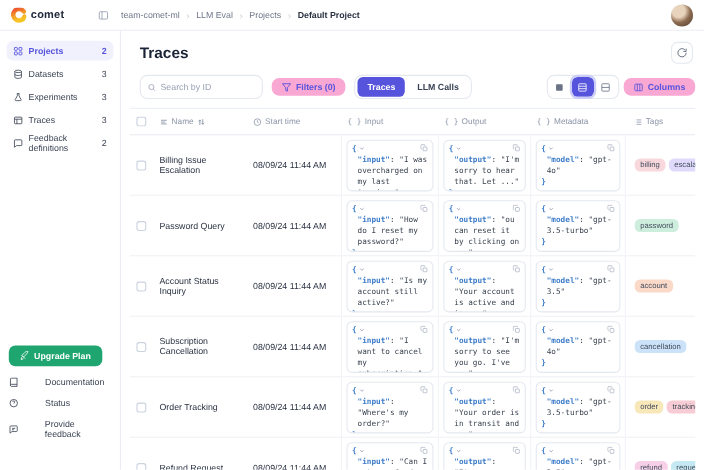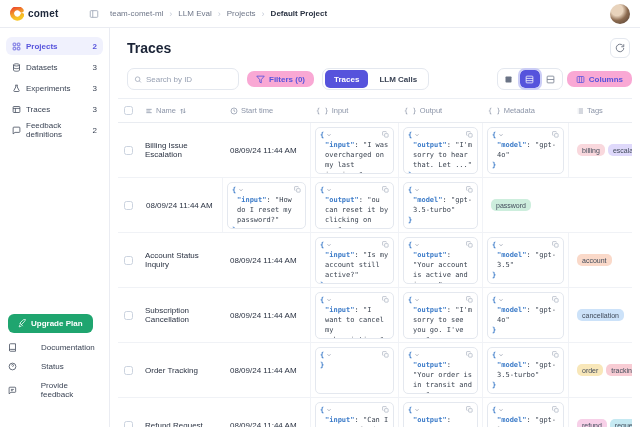--- a/index.html
+++ b/index.html
@@ -371,20 +371,21 @@
     <div class="cell c-tags">
             <span class="tag" style="background: rgb(249, 216, 221);">billing</span>
             <span class="tag" style="background: rgb(223, 217, 251);">escalation</span>
           </div>
   </div>
 
   <div class="trow">
     <div class="cell c-check">
             <span class="checkbox"></span>
           </div>
+    <div class="cell c-name">Password Query</div>
     <div class="cell c-time">08/09/24 11:44 AM</div>
     <div class="cell c-json">
       <div class="jbox">
         <div class="jhead">
                 <span class="jbrace">{</span>
           <svg class="jchev" width="6" height="6" viewBox="0 0 24 24" fill="none" stroke="currentColor" stroke-width="3">
                   <path d="M6 9l6 6 6-6"></path>
                 </svg>
           <svg class="jcopy" width="7" height="7" viewBox="0 0 24 24" fill="none" stroke="currentColor" stroke-width="2">
                   <rect x="9" y="9" width="12" height="12" rx="2"></rect>
@@ -561,20 +562,21 @@
         <div class="jhead">
                 <span class="jbrace">{</span>
           <svg class="jchev" width="6" height="6" viewBox="0 0 24 24" fill="none" stroke="currentColor" stroke-width="3">
                   <path d="M6 9l6 6 6-6"></path>
                 </svg>
           <svg class="jcopy" width="7" height="7" viewBox="0 0 24 24" fill="none" stroke="currentColor" stroke-width="2">
                   <rect x="9" y="9" width="12" height="12" rx="2"></rect>
                   <path d="M5 15H4a2 2 0 0 1-2-2V4a2 2 0 0 1 2-2h9a2 2 0 0 1 2 2v1"></path>
                 </svg>
         </div>
+        <div class="jbody"><span class="jkey">input</span>: <span class="jval">Where's my order?</span></div>
         <div class="jbrace">}</div>
       </div>
     </div>
     <div class="cell c-json">
       <div class="jbox">
         <div class="jhead">
                 <span class="jbrace">{</span>
           <svg class="jchev" width="6" height="6" viewBox="0 0 24 24" fill="none" stroke="currentColor" stroke-width="3">
                   <path d="M6 9l6 6 6-6"></path>
                 </svg>

